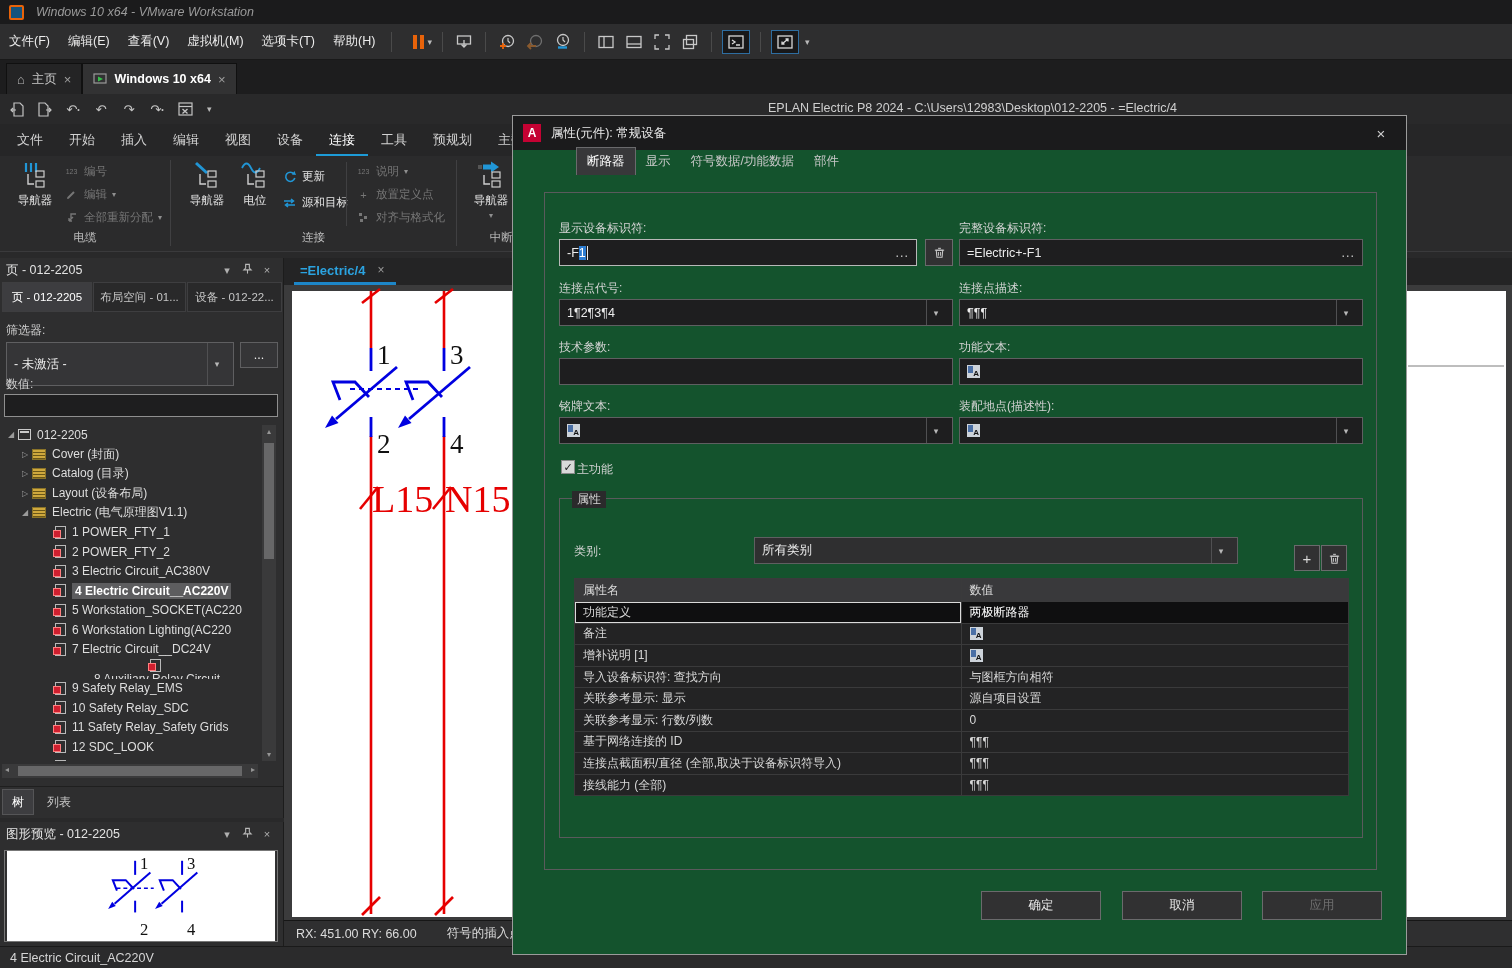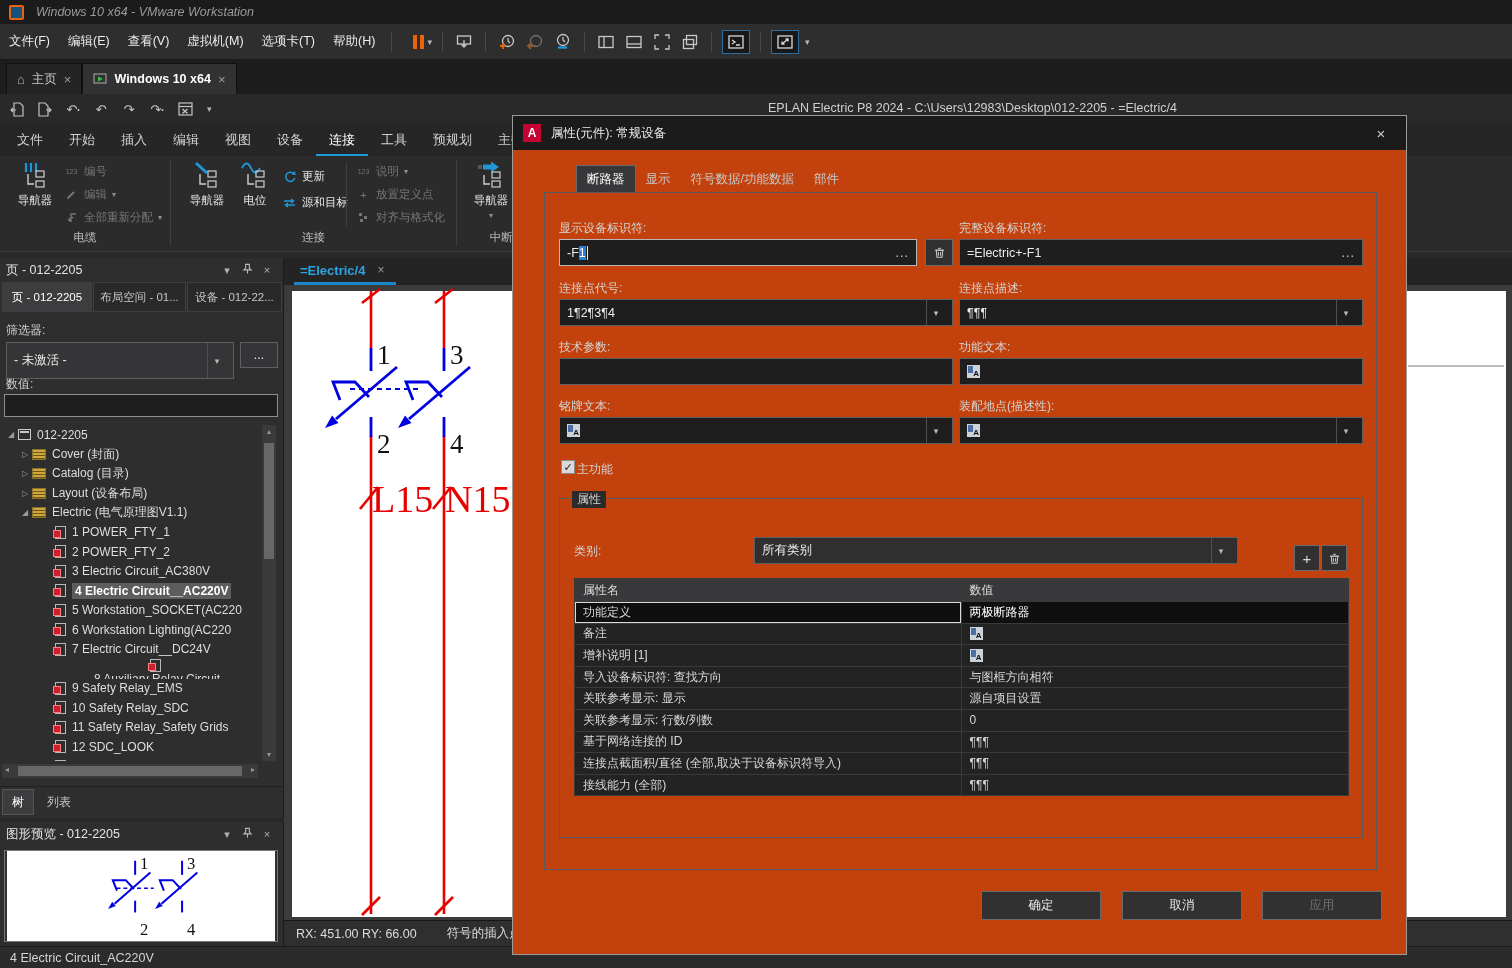--- a/index.html
+++ b/index.html
@@ -75,27 +75,27 @@
   
   .ed-tabstrip { left:284px; top:258px; width:1228px; height:27px; background:#242425; }
   .ed-tab { position:absolute; left:8px; top:0; height:24px; display:flex; align-items:center; gap:12px; padding:0 8px; }
   .ed-tab .t { color:#2ba3e0; font-weight:bold; font-size:13px; }
   .ed-underline { position:absolute; left:2px; top:24px; width:102px; height:3px; background:#1d86c8; }
   .ed-canvas { left:284px; top:285px; width:1228px; height:635px; background:#3b3b3c; }
   .ed-status { left:284px; top:920px; width:1228px; height:26px; background:#2f2f30; border-top:1px solid #161616; display:flex; align-items:center; gap:30px; padding-left:12px; font-size:12.5px; color:#dcdcdc; }
   .ep-statusbar { left:0; top:946px; width:1512px; height:22px; background:#2b2b2c; border-top:1px solid #1a1a1a; display:flex; align-items:center; padding-left:10px; font-size:12.5px; color:#d6d6d6; }
 
   
-  .dlg { left:512px; top:115px; width:895px; height:840px; background:#c2410c; border:1px solid #9b9b9b; z-index:20; }
+  .dlg { left:512px; top:115px; width:895px; height:840px; background:#14532d; border:1px solid #9b9b9b; z-index:20; }
   .dlg-title { position:absolute; left:0; top:0; width:100%; height:34px; background:#1b1b1c; display:flex; align-items:center; }
   .dlg-logo { width:18px; height:18px; margin-left:10px; background:#c40233; position:relative; }
   .dlg-logo::after { content:"A"; position:absolute; left:0; top:0; width:100%; height:100%; color:#fff; font-size:12px; font-weight:bold; display:flex; align-items:center; justify-content:center; }
   .dlg-title .t { margin-left:10px; font-size:12.5px; color:#e8e8e8; }
   .dlg-x { position:absolute; right:14px; top:6px; width:22px; height:22px; display:flex; align-items:center; justify-content:center; color:#d0d0d0; font-size:15px; }
-  .dtabs { position:absolute; left:31px; top:50px; height:27px; display:flex; align-items:flex-end;padding-left:32px; }
+  .dtabs { position:absolute; left:31px; top:32px; height:27px; display:flex; align-items:flex-end;padding-left:32px; }
   .dtab { padding:5px 10px; font-size:12.5px; color:#c8c8c8; }
   .dtab.active { background:#38383a; border:1px solid #6a6a6c; border-bottom:none; color:#fff; }
   .dframe { position:absolute; left:31px; top:76px; width:833px; height:678px; border:1px solid #5a5a5c; }
   .dlbl { position:absolute; font-size:12px; color:#d4d4d4; white-space:nowrap; }
   .dctl { position:absolute; height:27px; }
   .dots { margin-left:auto; color:#cfcfcf; letter-spacing:1px; padding-left:6px; }
   .selblue { background:#2d7dd2; color:#fff; }
   .caret-line { width:1px; height:14px; background:#e8e8e8; margin-left:1px; }
   .ml { width:13px; height:13px; background:#cdd3da; position:relative; display:inline-block; flex:0 0 auto; margin-right:6px; }
   .ml::before { content:""; position:absolute; left:1px; top:1px; width:5px; height:7px; background:#4a6fa5; }
@@ -393,21 +393,21 @@
         <span>页 - 012-2205</span>
       </div>
     <div class="ptab" style="left:93px; top:24px; width:93px;">
         <span>布局空间 - 01...</span>
       </div>
     <div class="ptab" style="left:187px; top:24px; width:95px;">
         <span>设备 - 012-22...</span>
       </div>
 
     <span class="abs" style="left:6px; top:64px; color:#d0d0d0;">筛选器:</span>
-    <div class="abs inp" style="left:6px; top:84px; width:228px; height:37px; background:#353537;">
+    <div class="abs inp" style="left:6px; top:84px; width:228px; height:44px; background:#353537;">
       <span>- 未激活 -</span>
       <span class="combo-caret">▾</span>
     </div>
     <div class="abs inp" style="left:240px; top:84px; width:38px; height:26px; justify-content:center; background:#353537;">
       <span>...</span>
     </div>
     <span class="abs" style="left:6px; top:118px; color:#d0d0d0;">数值:</span>
     <div class="abs inp" style="left:4px; top:136px; width:274px; height:23px; border-color:#8f8f8f;"></div>
 
     <div class="abs" style="left:0; top:167px; width:262px; height:336px; overflow:hidden;">

